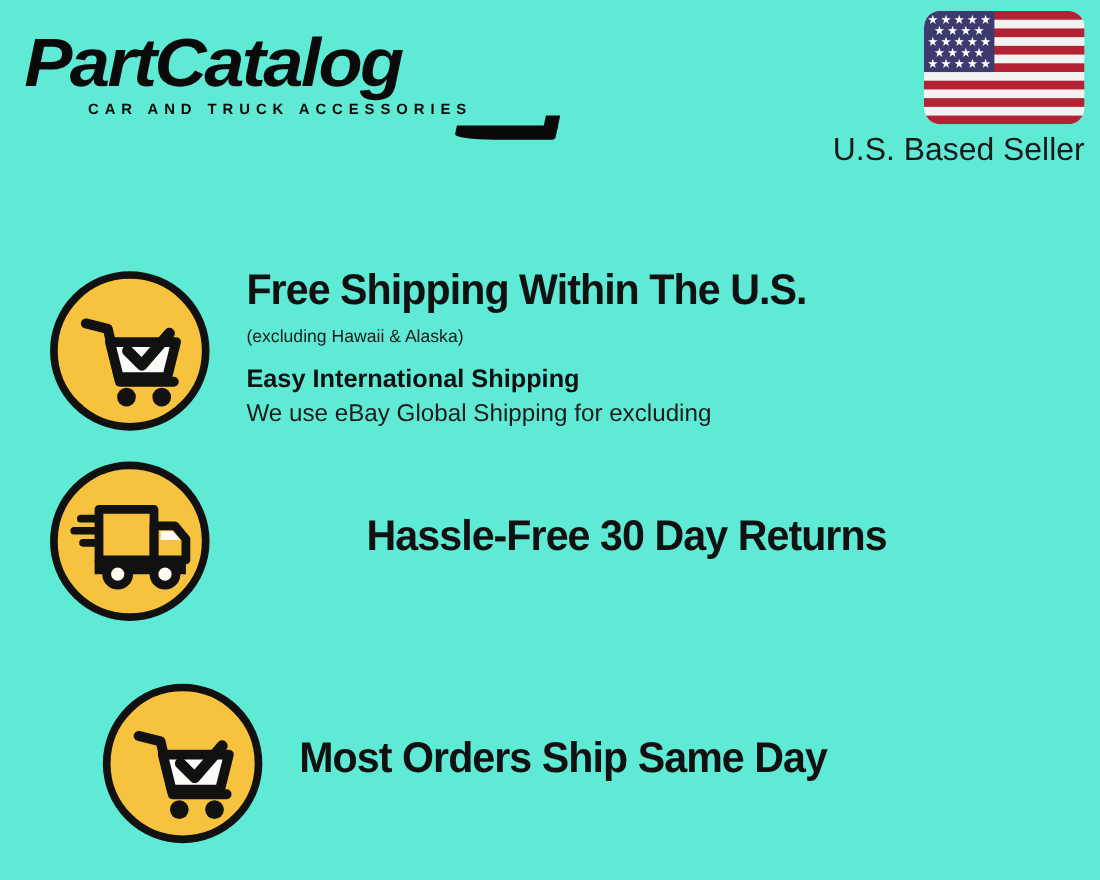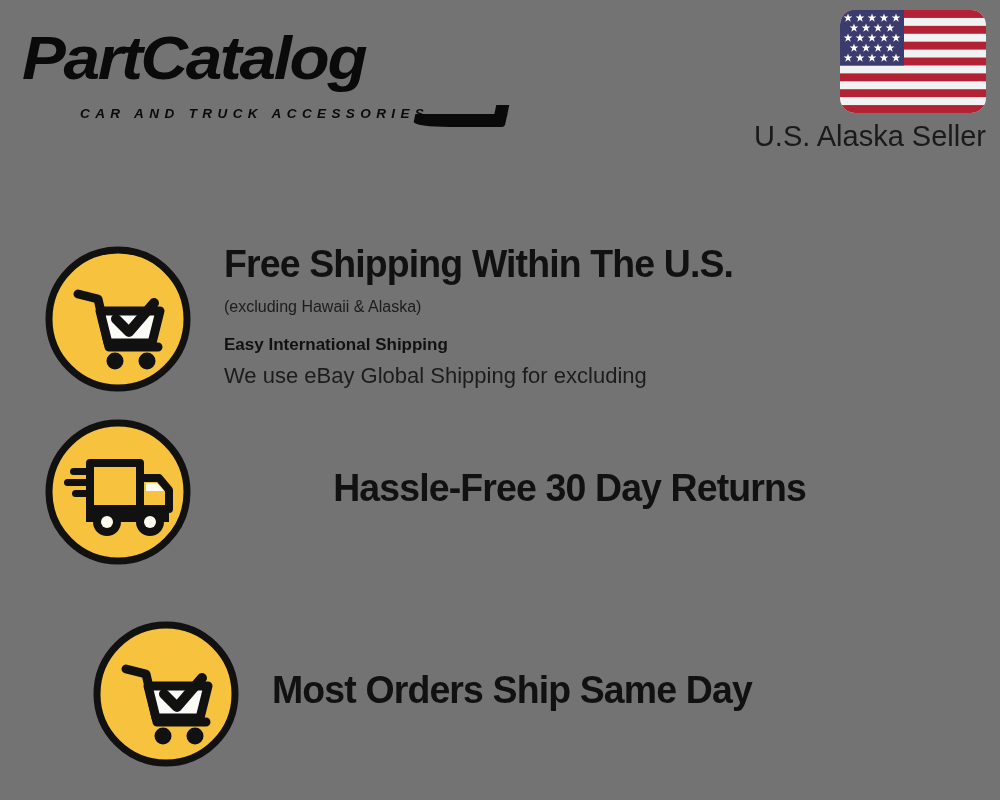--- a/index.html
+++ b/index.html
@@ -11,21 +11,21 @@
   }
   body {
     font-family: "Liberation Sans", sans-serif;
     -webkit-font-smoothing: antialiased;
   }
 
   #page {
     position: relative;
     width: 1000px;
     height: 800px;
-    background: #737373;
+    background: #5eead4;
     overflow: hidden;
   }
 
   
   .header {
     position: absolute;
     left: 0; top: 0;
     width: 1000px;
     height: 170px;
   }
@@ -48,24 +48,23 @@
     line-height: 72px;
     letter-spacing: -2.2px;
     color: #0a0a0a;
     white-space: nowrap;
     transform: scaleX(1.06);
     transform-origin: left top;
   }
   .brand-tagline {
     position: absolute;
     left: 58px;
-    top: 84px;
+    top: 70px;
     font-family: "Liberation Sans", sans-serif;
     font-weight: 700;
-    font-style: italic;
     font-size: 13.5px;
     line-height: 15px;
     letter-spacing: 5.4px;
     color: #0a0a0a;
     white-space: nowrap;
   }
   
   .brand-swash {
     position: absolute;
     left: 392px;
@@ -162,21 +161,21 @@
     font-weight: 400;
     font-size: 16px;
     line-height: 33px;
     color: #1c1c1c;
     white-space: nowrap;
     margin-top: 2px;
   }
   .sub-strong {
     font-family: "Liberation Sans", sans-serif;
     font-weight: 700;
-    font-size: 17px;
+    font-size: 23px;
     line-height: 31px;
     color: #111111;
     white-space: nowrap;
     margin-top: 6px;
   }
   .sub-detail {
     font-family: "Liberation Sans", sans-serif;
     font-weight: 400;
     font-size: 22px;
     line-height: 31px;
@@ -246,21 +245,21 @@
             <use href="#star5" x="8" y="48"></use>
             <use href="#star5" x="20" y="48"></use>
             <use href="#star5" x="32" y="48"></use>
             <use href="#star5" x="44" y="48"></use>
             <use href="#star5" x="56" y="48"></use>
           </g>
         </g>
       </svg>
     </div>
 
-    <div class="seller-caption">U.S. Alaska Seller</div>
+    <div class="seller-caption">U.S. Based Seller</div>
   </div>
 
   <div class="features">
 
     <div class="feature-row" data-row="0">
       <div class="feature-icon">
         <svg class="icon-svg" viewBox="0 0 152 152" xmlns="http://www.w3.org/2000/svg">
           <circle cx="76" cy="76" r="69" fill="#f7c33e" stroke="#111111" stroke-width="7"></circle>
           <path d="M36 51 L56 56 L67 104 L116 104" fill="none" stroke="#111111" stroke-width="9" stroke-linecap="round" stroke-linejoin="round"></path>
           <path d="M58 68 L118 68 L110 100 L66 100 Z" fill="#fbfbf8" stroke="#111111" stroke-width="9" stroke-linejoin="round"></path>

